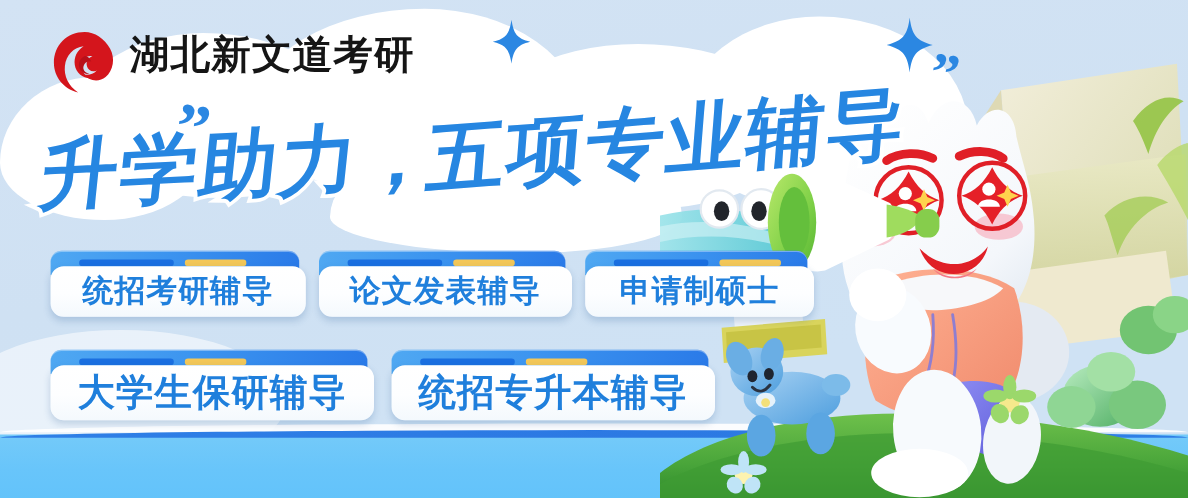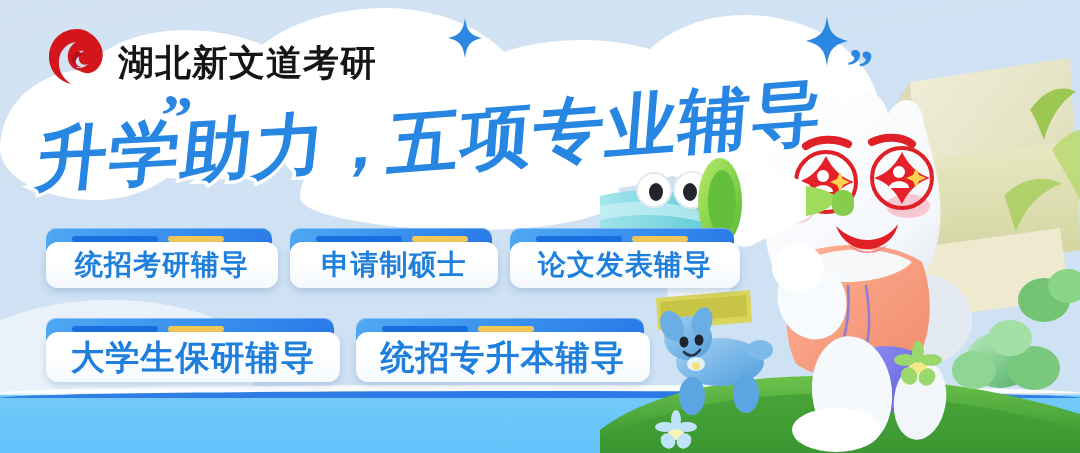--- a/index.html
+++ b/index.html
@@ -57,21 +57,21 @@
     position:absolute;z-index:7;color:#2b87e2;font-weight:bold;
     font-family:"Liberation Serif",serif;
     line-height:1;letter-spacing:-2px;
   }
   #quote-left{left:160px;top:86px;font-size:62px;transform:rotate(8deg);}
   #quote-right{left:846px;top:42px;font-size:52px;transform:rotate(8deg);color:#2b87e2;}
 
   
   #logo{
     position:absolute;left:46px;top:26px;z-index:20;
-    display:flex;align-items:flex-end;gap:10px;
+    display:flex;align-items:flex-start;gap:10px;
   }
   #logo-mark{width:62px;height:62px;flex:0 0 62px;}
   #logo-text{
     font-size:36px;font-weight:bold;color:#151515;
     letter-spacing:1px;white-space:nowrap;
     font-family:"DejaVu Sans","Liberation Sans",sans-serif;
   }
 
   
   .headline{
@@ -189,37 +189,37 @@
     <div class="pill" id="pill-0">
       <div class="pill-tab">
         <span class="tab-bar-blue"></span>
         <span class="tab-bar-gold"></span>
       </div>
       <div class="pill-card">
         <span class="pill-label">统招考研辅导</span>
       </div>
     </div>
 
+    <div class="pill" id="pill-2">
+      <div class="pill-tab">
+        <span class="tab-bar-blue"></span>
+        <span class="tab-bar-gold"></span>
+      </div>
+      <div class="pill-card">
+        <span class="pill-label">论文发表辅导</span>
+      </div>
+    </div>
+
     <div class="pill" id="pill-1">
       <div class="pill-tab">
         <span class="tab-bar-blue"></span>
         <span class="tab-bar-gold"></span>
       </div>
       <div class="pill-card">
         <span class="pill-label">申请制硕士</span>
-      </div>
-    </div>
-
-    <div class="pill" id="pill-2">
-      <div class="pill-tab">
-        <span class="tab-bar-blue"></span>
-        <span class="tab-bar-gold"></span>
-      </div>
-      <div class="pill-card">
-        <span class="pill-label">论文发表辅导</span>
       </div>
     </div>
 
   </div>
 
   <div class="btn-row row2" id="btn-row-2">
 
     <div class="pill" id="pill-3">
       <div class="pill-tab">
         <span class="tab-bar-blue"></span>

